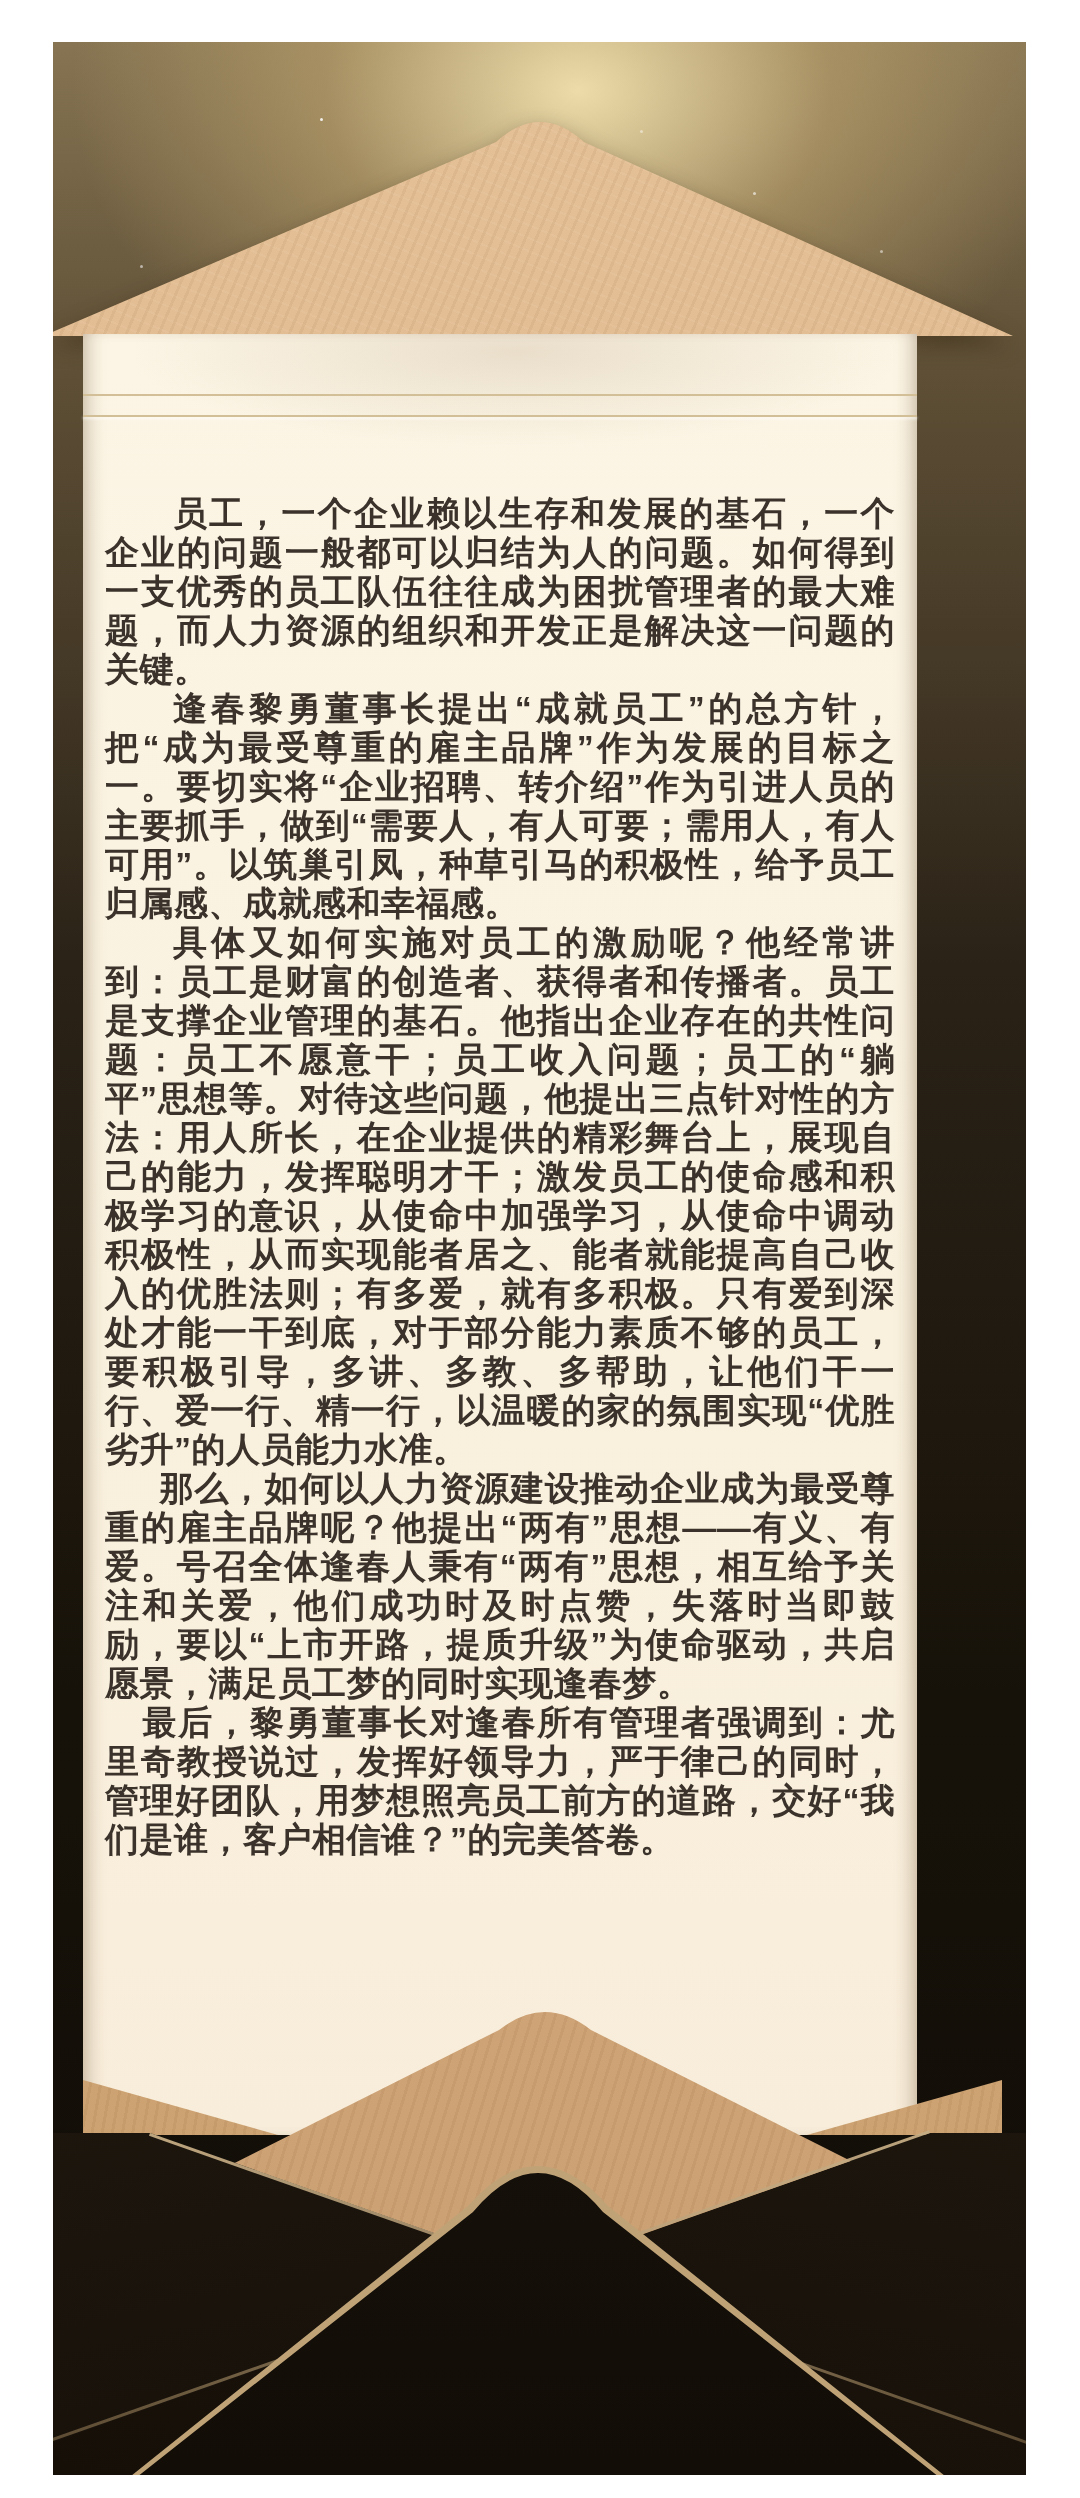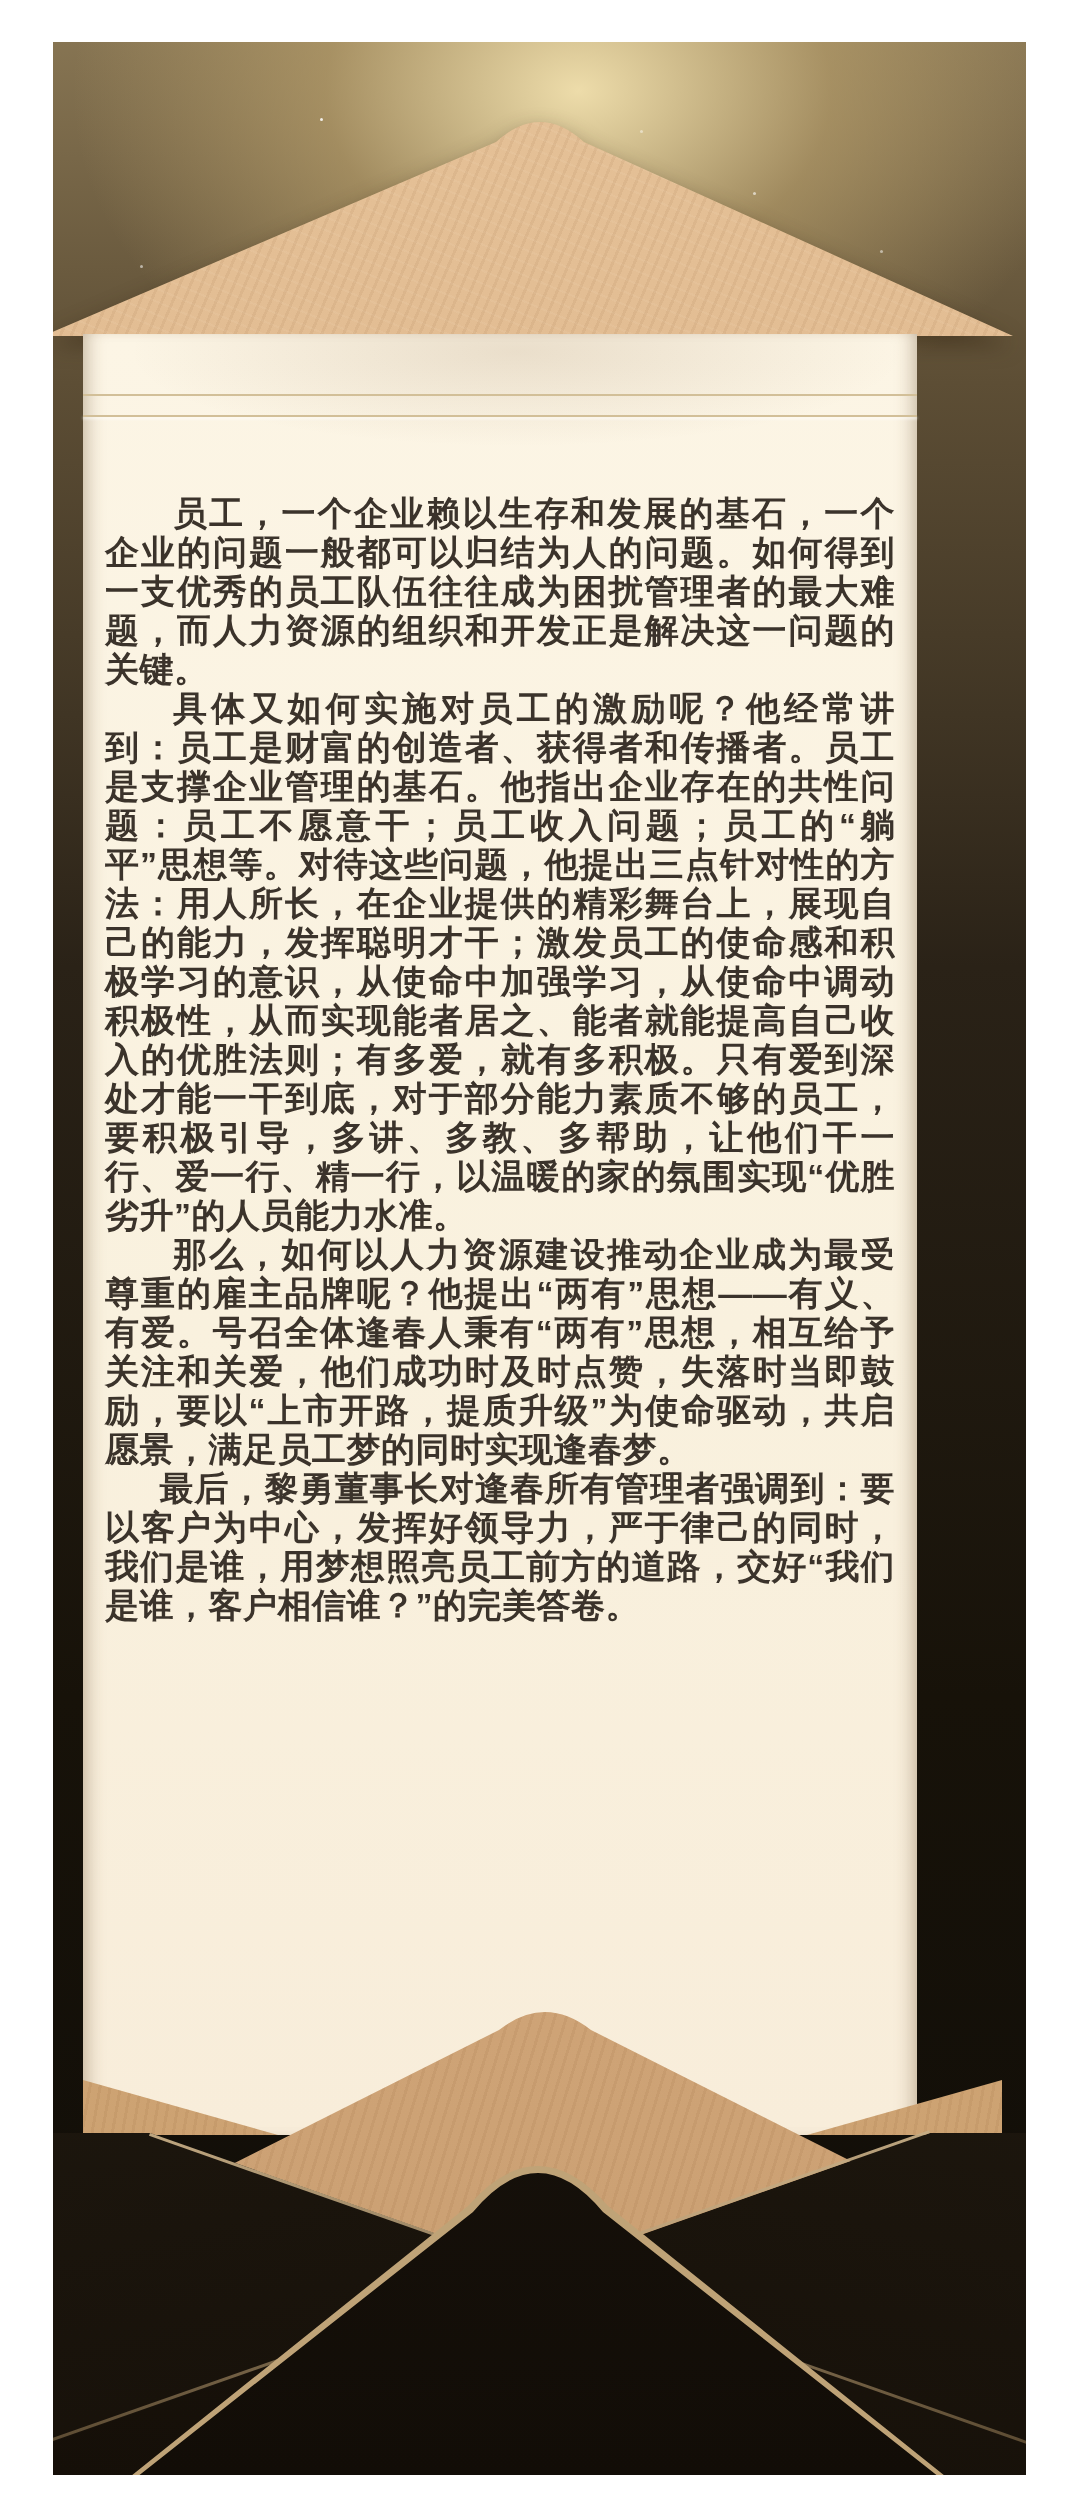--- a/index.html
+++ b/index.html
@@ -171,23 +171,24 @@
   <div class="top-flap-wrap">
     <div class="top-flap"></div>
   </div>
 
   <div class="paper">
     <div class="rule rule-1"></div>
     <div class="rule rule-2"></div>
 
     <div class="letter-body">
       <p>员工，一个企业赖以生存和发展的基石，一个企业的问题一般都可以归结为人的问题。如何得到一支优秀的员工队伍往往成为困扰管理者的最大难题，而人力资源的组织和开发正是解决这一问题的关键。</p>
+      <p>逢春黎勇董事长提出“成就员工”的总方针，把“成为最受尊重的雇主品牌”作为发展的目标之一。要切实将“企业招聘、转介绍”作为引进人员的主要抓手，做到“需要人，有人可要；需用人，有人可用”。以筑巢引凤，种草引马的积极性，给予员工归属感、成就感和幸福感。</p>
       <p>具体又如何实施对员工的激励呢？他经常讲到：员工是财富的创造者、获得者和传播者。员工是支撑企业管理的基石。他指出企业存在的共性问题：员工不愿意干；员工收入问题；员工的“躺平”思想等。对待这些问题，他提出三点针对性的方法：用人所长，在企业提供的精彩舞台上，展现自己的能力，发挥聪明才干；激发员工的使命感和积极学习的意识，从使命中加强学习，从使命中调动积极性，从而实现能者居之、能者就能提高自己收入的优胜法则；有多爱，就有多积极。只有爱到深处才能一干到底，对于部分能力素质不够的员工，要积极引导，多讲、多教、多帮助，让他们干一行、爱一行、精一行，以温暖的家的氛围实现“优胜劣升”的人员能力水准。</p>
       <p>那么，如何以人力资源建设推动企业成为最受尊重的雇主品牌呢？他提出“两有”思想——有义、有爱。号召全体逢春人秉有“两有”思想，相互给予关注和关爱，他们成功时及时点赞，失落时当即鼓励，要以“上市开路，提质升级”为使命驱动，共启愿景，满足员工梦的同时实现逢春梦。</p>
-      <p>最后，黎勇董事长对逢春所有管理者强调到：要以客户为中心，发挥好领导力，严于律己的同时，我们是谁，用梦想照亮员工前方的道路，交好“我们是谁，客户相信谁？”的完美答卷。</p>
+      <p>最后，黎勇董事长对逢春所有管理者强调到：尤里奇教授说过，发挥好领导力，严于律己的同时，管理好团队，用梦想照亮员工前方的道路，交好“我们是谁，客户相信谁？”的完美答卷。</p>
     </div>
   </div>
 
   <div class="kraft-diamond"></div>
   <div class="kraft-wedge kraft-wedge-left"></div>
   <div class="kraft-wedge kraft-wedge-right"></div>
 
   <div class="flap-side flap-left"></div>
   <div class="flap-side flap-right"></div>
 

